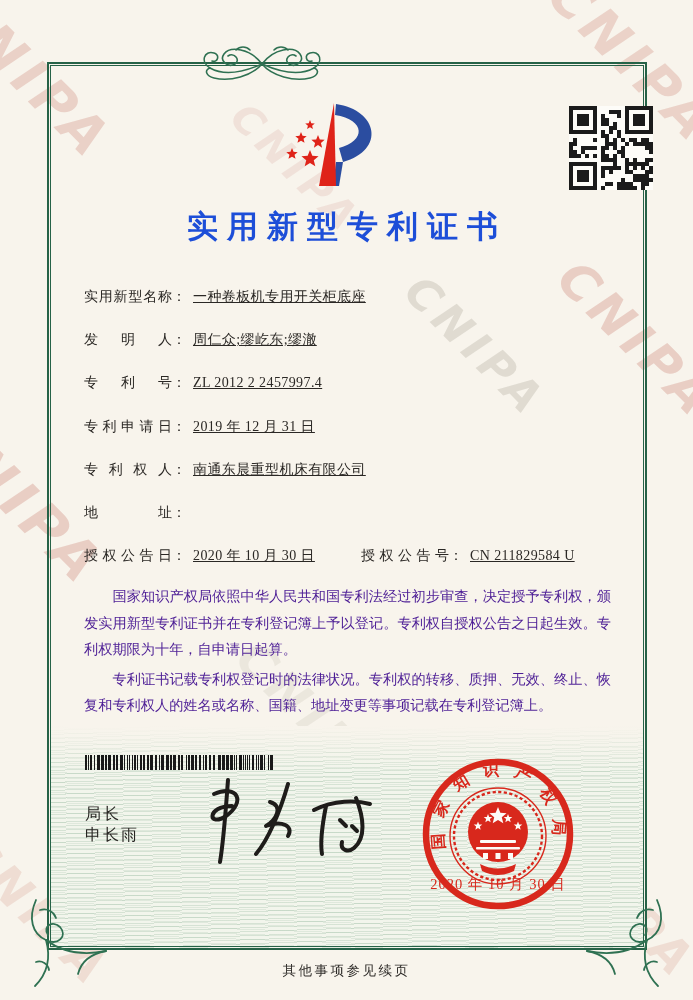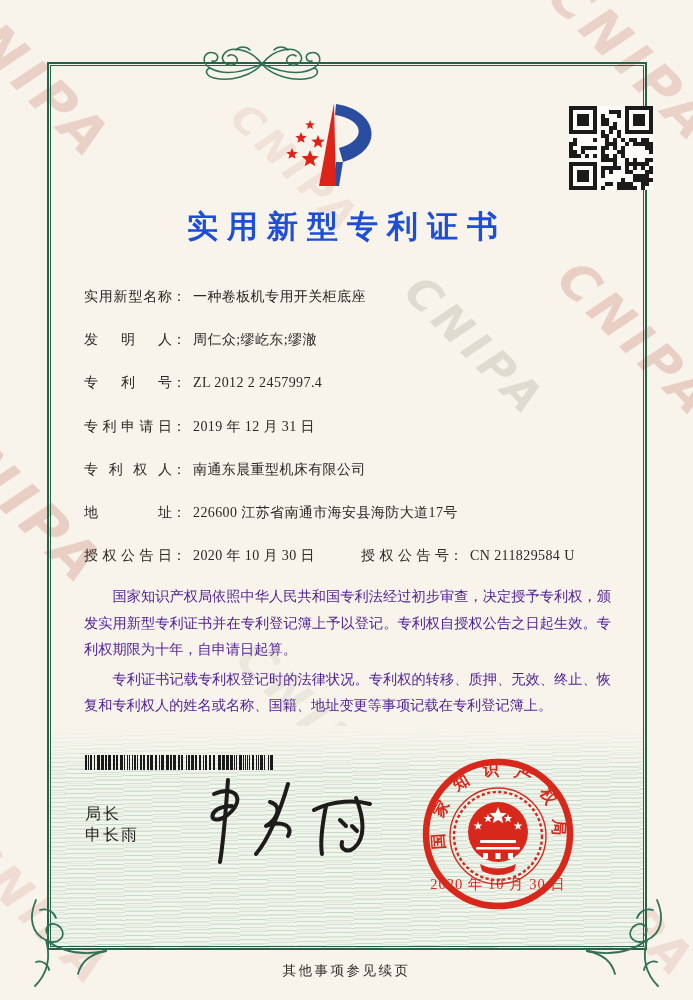--- a/index.html
+++ b/index.html
@@ -41,21 +41,21 @@
 
   .title {
     position:absolute; left:47px; width:600px; top:206px; text-align:center;
     font-size:31px; font-weight:bold; letter-spacing:9px; color:#1d4ed8;
   }
 
   .fields { position:absolute; left:84px; top:287px; width:532px; font-size:14px; color:#2b2825; }
   .frow   { display:flex; align-items:flex-start; height:43.2px; line-height:20px; }
   .flabel { display:inline-block; width:88px; flex:none; text-align:justify; text-align-last:justify; text-justify:inter-character; }
   .fcolon { flex:none; margin-right:7px; }
-  .fval   { letter-spacing:.4px; }
+  .fval   { letter-spacing:.4px;text-decoration:underline; }
   .fval-1 { width:168px; flex:none; }
 
   .paras { position:absolute; left:84px; top:583px; width:527px; font-size:14.2px; line-height:26.5px; text-align:justify; color:#4c1d95; }
   .paras p { text-indent:2em; margin:0; }
   .paras p + p { margin-top:3px; }
 
   .barcode { position:absolute; left:85px; top:755px; }
 
   .signer { position:absolute; left:85px; top:804px; font-size:16px; letter-spacing:2px; color:#262421;
             font-family:"Liberation Sans","DejaVu Sans",sans-serif; }
@@ -384,21 +384,20 @@
         <span class="fval">2019 年 12 月 31 日</span>
     </div>
     <div class="frow">
       <span class="flabel">专利权人</span>
         <span class="fcolon">：</span>
         <span class="fval">南通东晨重型机床有限公司</span>
     </div>
     <div class="frow">
       <span class="flabel">地址</span>
         <span class="fcolon">：</span>
-        <span class="fval">226600 江苏省南通市海安县海防大道17号</span>
     </div>
     <div class="frow">
       <span class="flabel">授权公告日</span>
         <span class="fcolon">：</span>
         <span class="fval fval-1">2020 年 10 月 30 日</span>
         <span class="flabel">授权公告号</span>
         <span class="fcolon">：</span>
         <span class="fval">CN 211829584 U</span>
     </div>
   </div>

